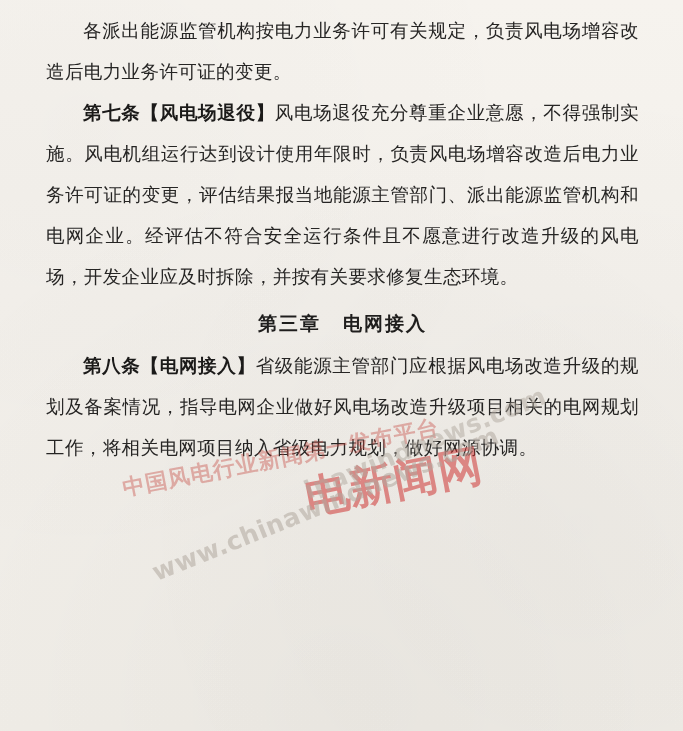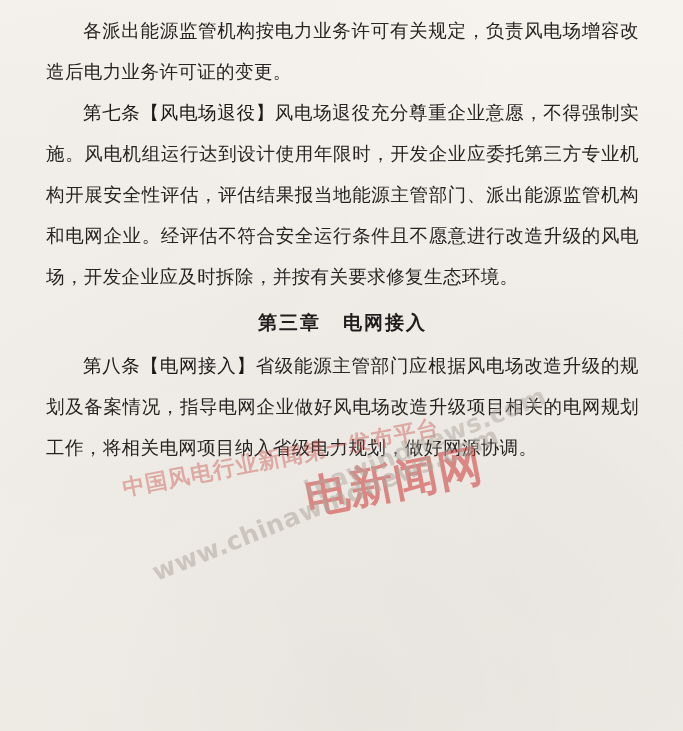--- a/index.html
+++ b/index.html
@@ -43,28 +43,27 @@
   }
   .spacer-sm { height: 4px; }
   .heading-center {
     margin: 0;
     font-size: 19px;
     line-height: 44px;
     text-align: center;
     color: #1f1e1d;
     font-weight: 700;
     letter-spacing: 2px;
-    font-family: Liberation Serif, serif;
   }
   .heading-center .gap {
     display: inline-block;
     width: 22px;
   }
   .bold-term {
-    font-weight: 400;
+    font-weight: 700;
     color: #1b1a19;
   }
   
   .wm {
     position: absolute;
     z-index: 3;
     pointer-events: none;
     white-space: nowrap;
     font-family: "DejaVu Sans", "Liberation Sans", sans-serif;
   }
@@ -124,21 +123,21 @@
 </head>
 <body>
 
 <div class="page">
   <div class="paper-noise"></div>
 
   <div class="doc-body">
 
     <p class="para indent">各派出能源监管机构按电力业务许可有关规定，负责风电场增容改造后电力业务许可证的变更。</p>
 
-    <p class="para indent"><span class="bold-term">第七条【风电场退役】</span><span>风电场退役充分尊重企业意愿，不得强制实施。风电机组运行达到设计使用年限时，开发企业应委托第三方专业机构开展安全性评估，评估结果报当地能源主管部门、派出能源监管机构和电网企业。经评估不符合安全运行条件且不愿意进行改造升级的风电场，开发企业应及时拆除，并按有关要求修复生态环境。</span></p>
+    <p class="para indent"><span class="bold-term">第七条【风电场退役】</span><span>风电场退役充分尊重企业意愿，不得强制实施。风电机组运行达到设计使用年限时，负责风电场增容改造后电力业务许可证的变更，评估结果报当地能源主管部门、派出能源监管机构和电网企业。经评估不符合安全运行条件且不愿意进行改造升级的风电场，开发企业应及时拆除，并按有关要求修复生态环境。</span></p>
 
 
     <div class="spacer-sm"></div>
 
     <p class="heading-center"><span>第三章</span><span class="gap"></span><span>电网接入</span></p>
 
     <p class="para indent"><span class="bold-term">第八条【电网接入】</span><span>省级能源主管部门应根据风电场改造升级的规划及备案情况，指导电网企业做好风电场改造升级项目相关的电网规划工作，将相关电网项目纳入省级电力规划，做好网源协调。</span></p>
 
   </div>
 

